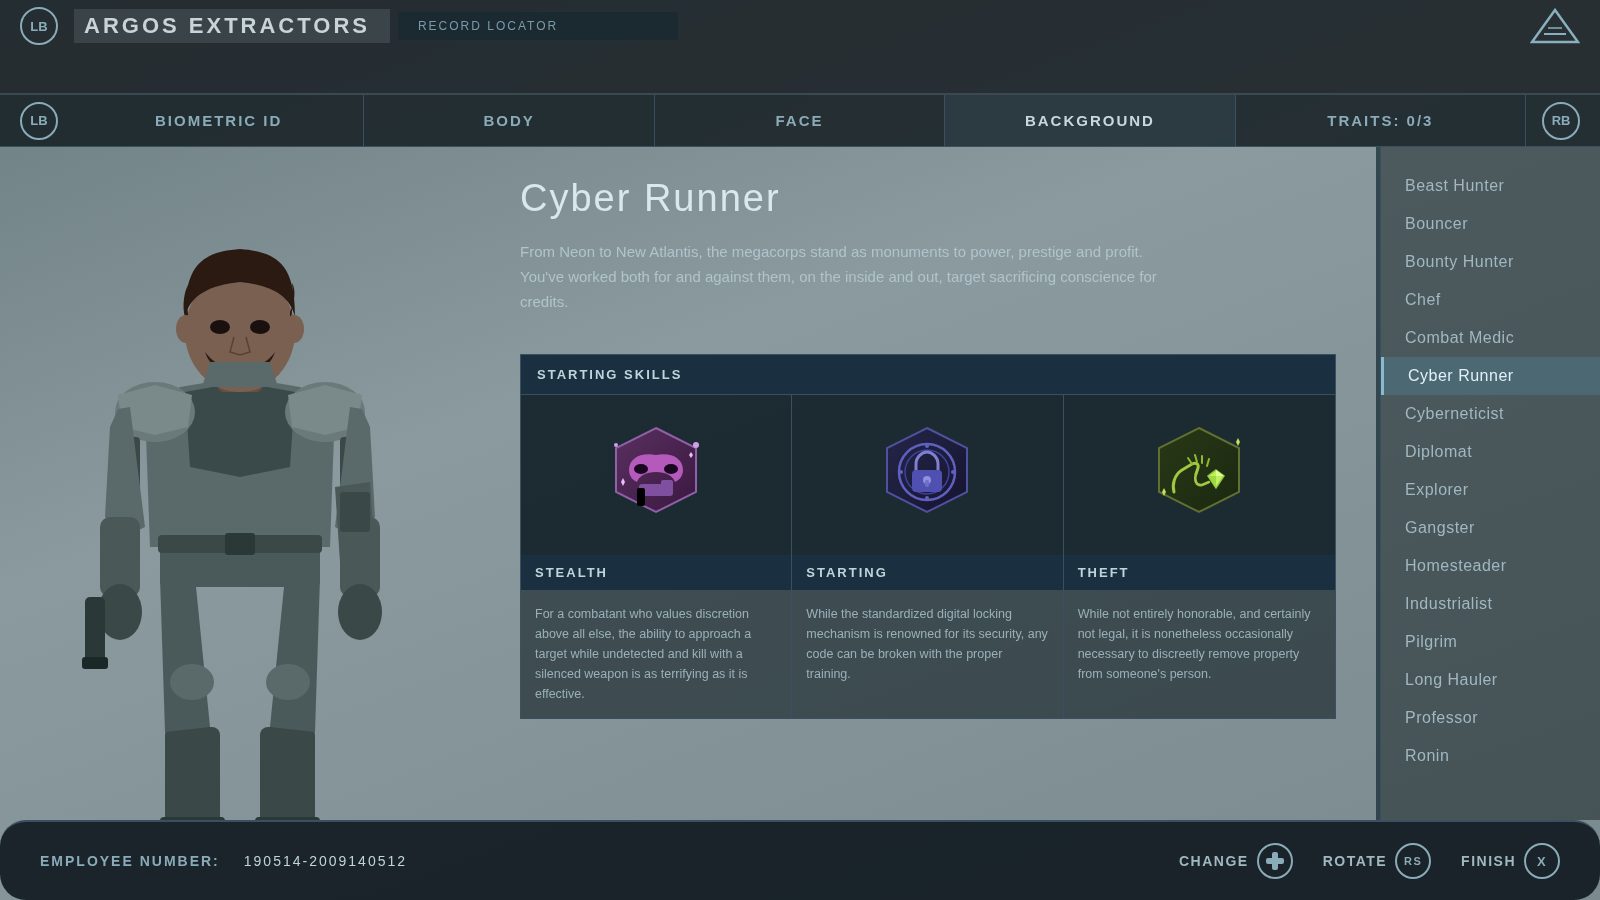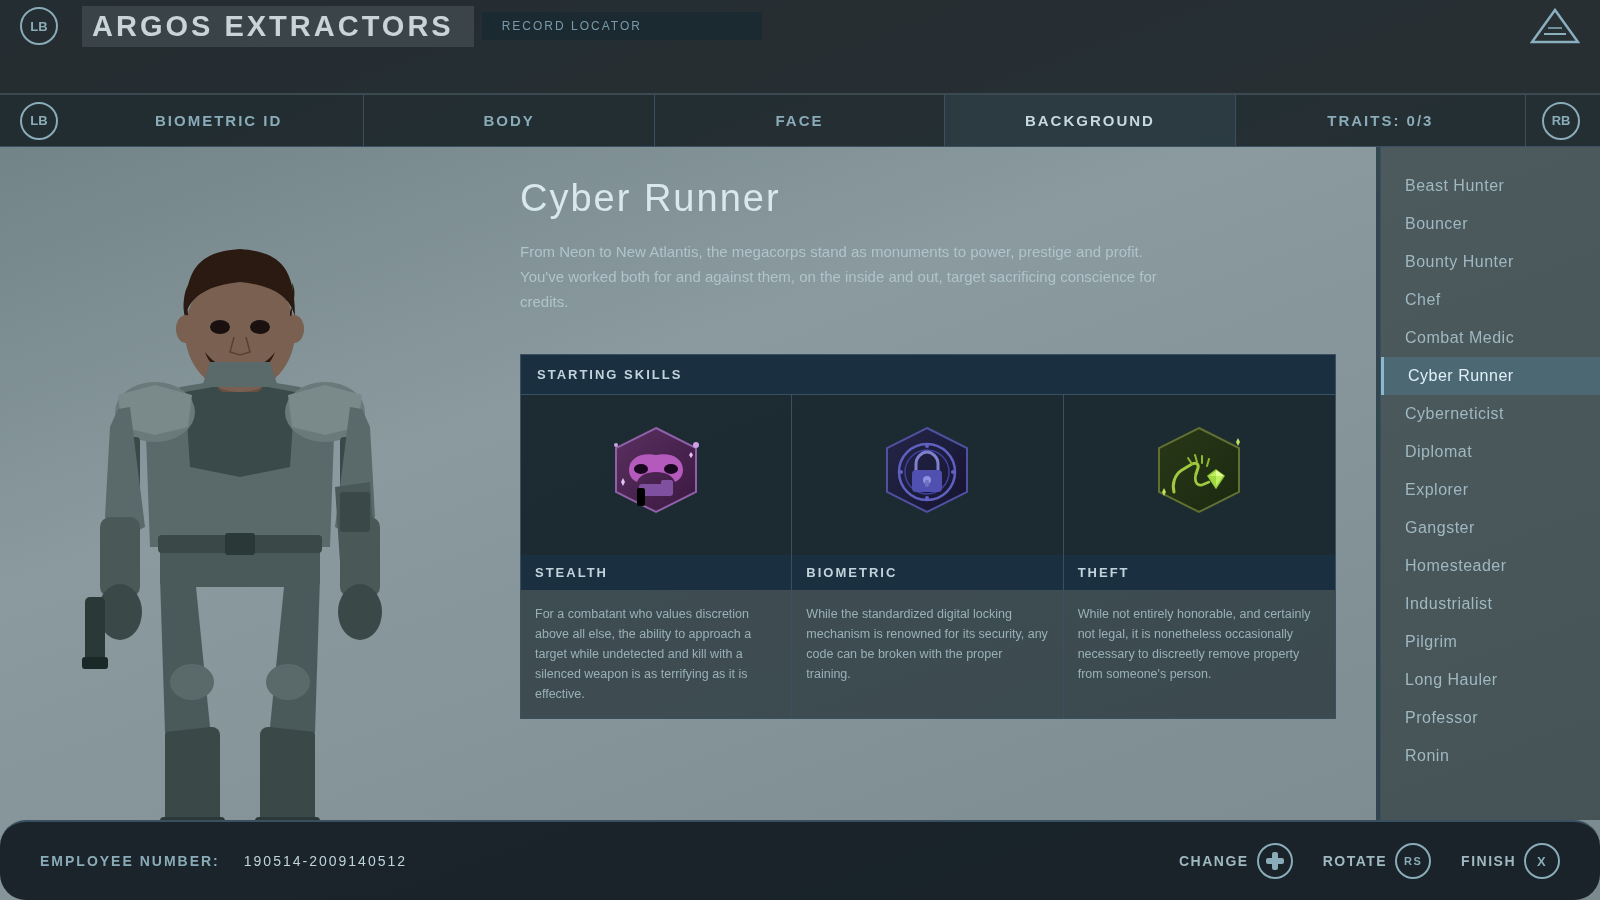--- a/index.html
+++ b/index.html
@@ -46,28 +46,27 @@
       width: 50px;
       height: 36px;
     }
 
     .ae-logo svg {
       width: 50px;
       height: 36px;
     }
 
     .company-title {
-      font-size: 29px;
+      font-size: 22px;
       font-weight: 700;
       letter-spacing: 3px;
       color: #c8d4d8;
       text-transform: uppercase;
       background: rgba(180,200,210,0.15);
       padding: 4px 20px 4px 10px;
-      margin-left: 8px;
     }
 
     .record-locator {
       background: #1a2a30;
       color: #7a9aaa;
       font-size: 12px;
       letter-spacing: 2px;
       padding: 4px 20px;
       height: 28px;
       display: flex;
@@ -537,21 +536,21 @@
             <circle cx="55" cy="60" r="4" fill="#9090e0"></circle>
             <rect x="53" y="60" width="4" height="7" rx="2" fill="#7070c0"></rect>
 
             <circle cx="55" cy="26" r="2" fill="#6060c0"></circle>
             <circle cx="55" cy="78" r="2" fill="#6060c0"></circle>
             <circle cx="29" cy="52" r="2" fill="#6060c0"></circle>
             <circle cx="81" cy="52" r="2" fill="#6060c0"></circle>
           </svg>
         </div>
         <div class="skill-name-bar">
-          <span>BIOMETRIC</span>
+          <span>STARTING</span>
         </div>
         <div class="skill-desc">While the standardized digital locking mechanism is renowned for its security, any code can be broken with the proper training.</div>
       </div>
 
       <div class="skill-card">
         <div class="skill-icon-area">
           <svg width="110" height="110" viewBox="0 0 110 110">
             <defs>
               <linearGradient id="hexGrad3" x1="0%" y1="0%" x2="100%" y2="100%">
                 <stop offset="0%" stop-color="#2a3818"></stop>

